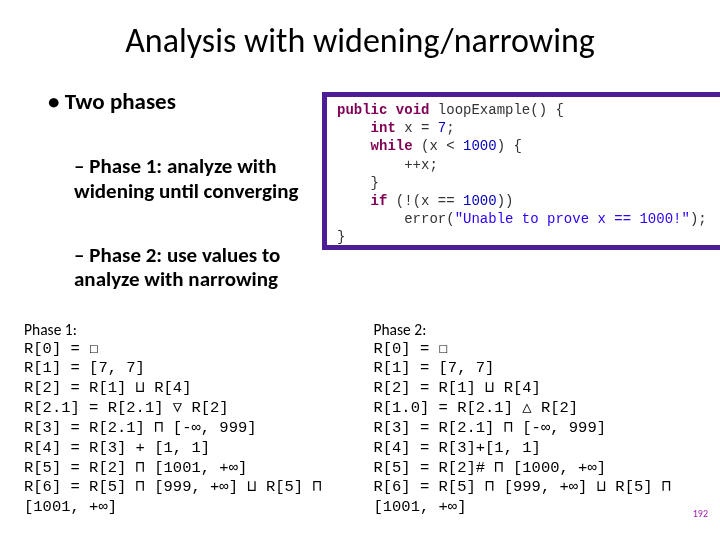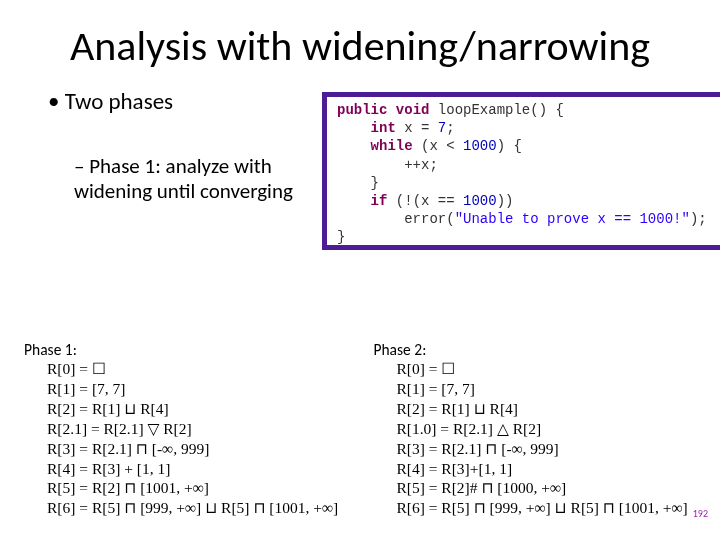--- a/index.html
+++ b/index.html
@@ -18,32 +18,32 @@
     height: 540px;
     position: relative;
     box-sizing: border-box;
   }
   .title {
     position: absolute;
     top: 20px;
     left: 0;
     right: 0;
     text-align: center;
-    font-size: 42px;
+    font-size: 34px;
     font-weight: 400;
   }
   .bullets {
     position: absolute;
     top: 88px;
     left: 48px;
     width: 280px;
     font-size: 23px;
     line-height: 1.15;
   }
-  .bullets ul { list-style: none; margin: 0; padding: 0; }
+  .bullets ul { list-style: none; margin: 0; padding: 0; font-weight: bold; }
   .bullets .lvl1 > li::before {
     content: "• ";
   }
   .bullets .lvl1 > li { margin-bottom: 4px; }
   .bullets .lvl2 {
     margin-left: 26px;
     font-size: 21px;
   }
   .bullets .lvl2 > li::before {
     content: "– ";
@@ -74,21 +74,21 @@
     left: 24px;
     right: 24px;
     display: flex;
     justify-content: space-between;
     font-size: 15.5px;
     line-height: 1.28;
     font-family: Calibri, Arial, sans-serif;
   }
   .phase-col { width: 48%; }
   .phase-title { font-weight: 400; }
-  .gl { font-family: Liberation Serif, serif; margin-left: 23px; }
+  .gl { font-family: Liberation Mono, monospace; }
   .pagenum {
     position: absolute;
     right: 12px;
     bottom: 20px;
     font-size: 10px;
     color: #a21caf;
     margin-left: 24px;
   }
 </style>
 </head>
@@ -96,20 +96,21 @@
 
 <div class="slide">
 
   <div class="title">Analysis with widening/narrowing</div>
 
   <div class="bullets">
     <ul class="lvl1">
       <li><span>Two phases</span>
         <ul class="lvl2">
           <li>Phase 1: analyze with widening until converging</li>
+          <li>Phase 2: use values to analyze with narrowing</li>
         </ul>
       </li>
     </ul>
   </div>
 
   <div class="codebox"><span class="kw">public</span><span class="kw"> void</span><span> loopExample() {</span>
 <span class="kw">    int</span><span> x = </span><span class="num">7</span><span>;</span>
 <span class="ctl">    while</span><span> (x &lt; </span><span class="num">1000</span><span>) {</span>
 <span>        ++x;</span>
 <span>    }</span>

